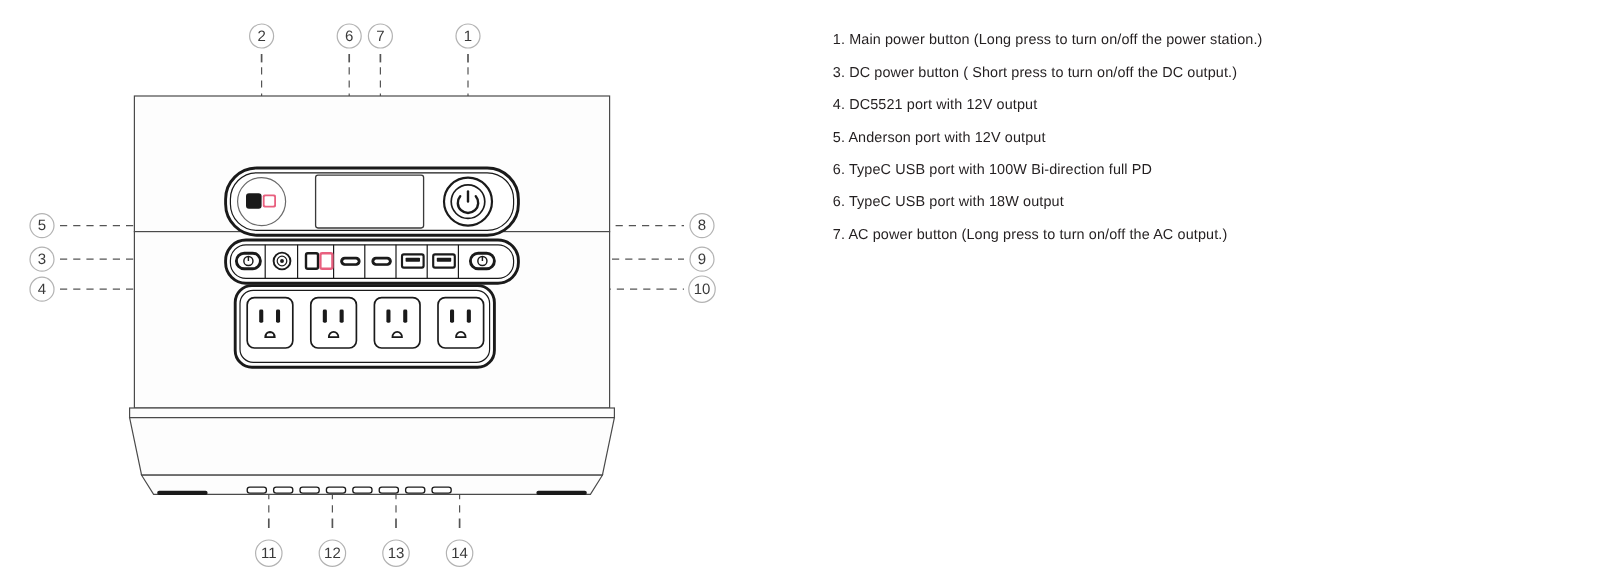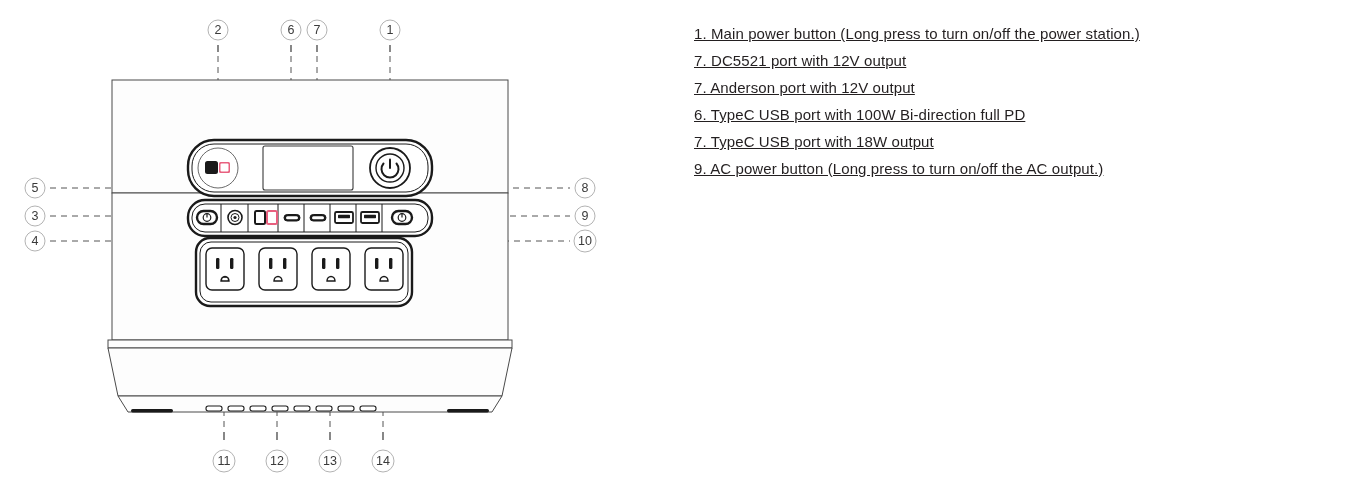--- a/index.html
+++ b/index.html
@@ -23,26 +23,25 @@
     width: 660px; height: 486px;
   }
   #legend-panel {
     position: absolute;
     left: 694px; top: 20px;
     width: 640px;
   }
 
   
   .legend-line {
-    font-size: 15px;
+    font-size: 12px;
     line-height: 27px;
     color: #231f20;
     white-space: nowrap;
     letter-spacing: 0.1px;
-    text-decoration: underline;
   }
 
   
   #device-svg { display: block; }
 
   .callout-text {
     font-family: "Liberation Sans", sans-serif;
     font-size: 12.5px;
     fill: #3a3a3a;
     text-anchor: middle;
@@ -337,18 +336,19 @@
           <line x1="383" y1="432" x2="383" y2="440" class="leader-tick"></line>
           <circle cx="383" cy="461" r="11" class="callout-circle"></circle>
           <text x="383" y="461.5" class="callout-text">14</text>
         </g>
       </g>
   </svg>
 </div>
 
 <div id="legend-panel">
   <div class="legend-line">1. Main power button (Long press to turn on/off the power station.)</div>
-  <div class="legend-line">7. DC5521 port with 12V output</div>
-  <div class="legend-line">7. Anderson port with 12V output</div>
+  <div class="legend-line">3. DC power button ( Short press to turn on/off the DC output.)</div>
+  <div class="legend-line">4. DC5521 port with 12V output</div>
+  <div class="legend-line">5. Anderson port with 12V output</div>
   <div class="legend-line">6. TypeC USB port with 100W Bi-direction full PD</div>
-  <div class="legend-line">7. TypeC USB port with 18W output</div>
-  <div class="legend-line">9. AC power button (Long press to turn on/off the AC output.)</div>
+  <div class="legend-line">6. TypeC USB port with 18W output</div>
+  <div class="legend-line">7. AC power button (Long press to turn on/off the AC output.)</div>
 </div>
 
 </body></html>

